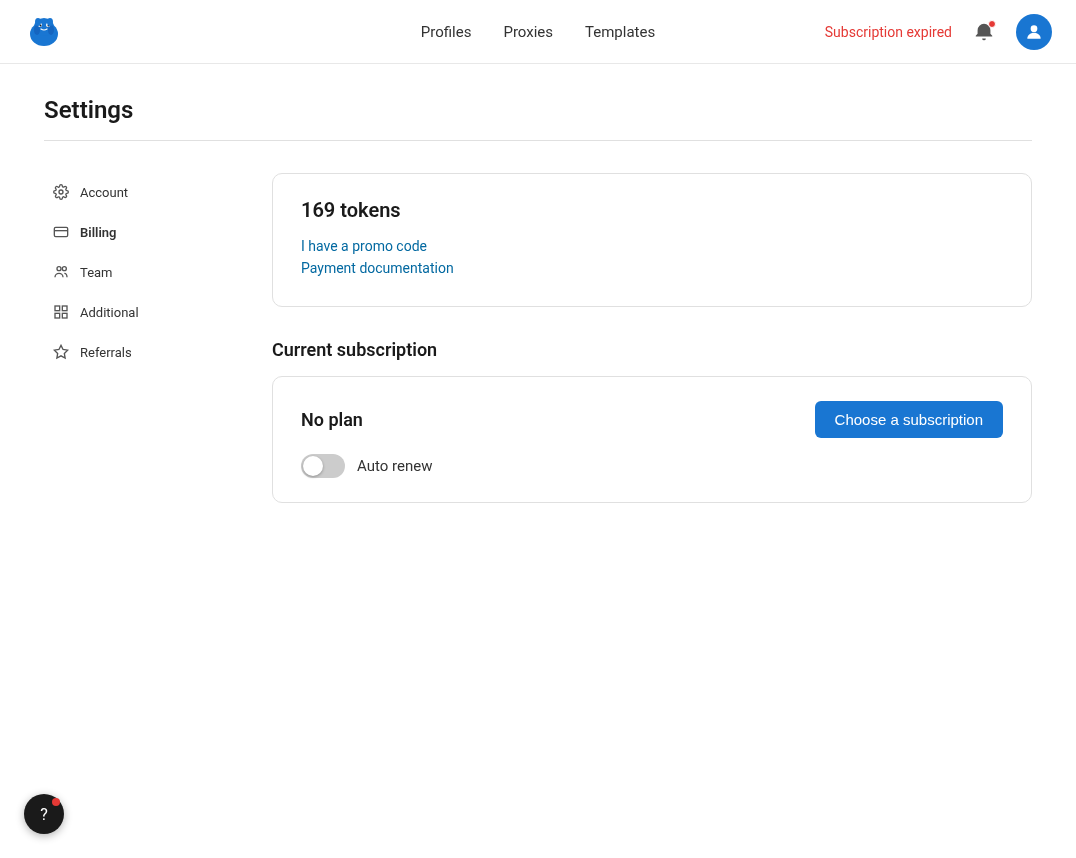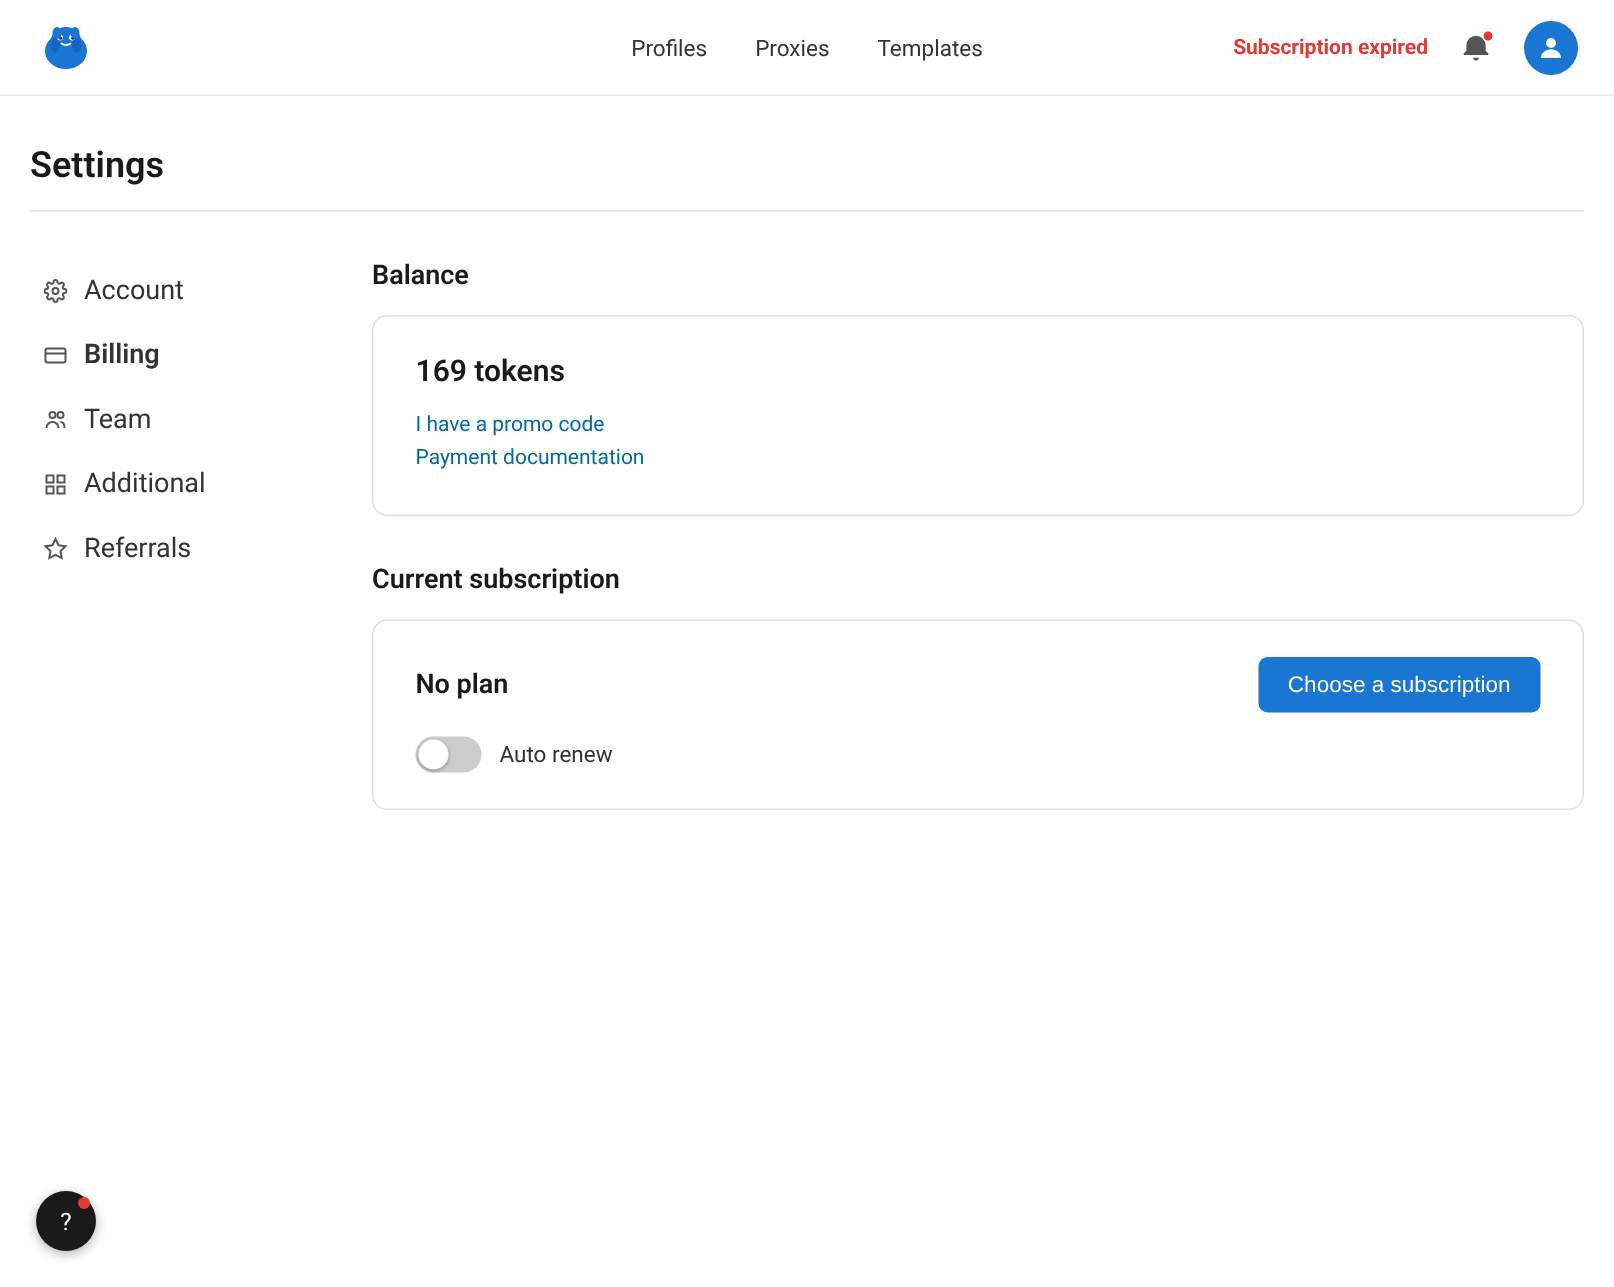--- a/index.html
+++ b/index.html
@@ -39,21 +39,21 @@
     }
     .topnav-right {
       display: flex;
       align-items: center;
       gap: 16px;
       margin-left: auto;
     }
     .subscription-expired {
       color: #e53935;
       font-size: 14px;
-      font-weight: 700;
+      font-weight: 400;
     }
     .bell-icon-wrap {
       position: relative;
       width: 32px;
       height: 32px;
       display: flex;
       align-items: center;
       justify-content: center;
       cursor: pointer;
     }
@@ -78,21 +78,21 @@
       color: #fff;
       font-size: 16px;
       font-weight: bold;
       cursor: pointer;
     }
 
     
     .page-container {
       max-width: 1076px;
       margin: 0 auto;
-      padding: 32px 20px;
+      padding: 32px 44px;
     }
     .page-title {
       font-size: 24px;
       font-weight: 600;
       margin-bottom: 16px;
     }
     .page-divider {
       border: none;
       border-top: 1px solid #e0e0e0;
       margin-bottom: 32px;
@@ -107,21 +107,21 @@
     
     .sidebar {
       width: 180px;
       flex-shrink: 0;
     }
     .sidebar-item {
       display: flex;
       align-items: center;
       gap: 10px;
       padding: 10px 8px;
-      font-size: 18px;
+      font-size: 13px;
       color: #333;
       cursor: pointer;
       border-radius: 6px;
       margin-bottom: 2px;
     }
     .sidebar-item.active { font-weight: 600; }
     .sidebar-icon {
       width: 18px;
       height: 18px;
       display: flex;
@@ -338,21 +338,20 @@
             <polygon points="12 2 15.09 8.26 22 9.27 17 14.14 18.18 21.02 12 17.77 5.82 21.02 7 14.14 2 9.27 8.91 8.26 12 2"></polygon>
           </svg>
         </span>
         <span>Referrals</span>
       </div>
 
     </aside>
 
     <main class="main-content">
 
-      <h2 class="section-title">Balance</h2>
       <div class="card">
         <div class="card-row">
           <span class="token-amount">169 tokens</span>
         </div>
         <a class="promo-link">I have a promo code</a>
         <a class="promo-link">Payment documentation</a>
       </div>
 
       <h2 class="section-title">Current subscription</h2>
       <div class="card">

